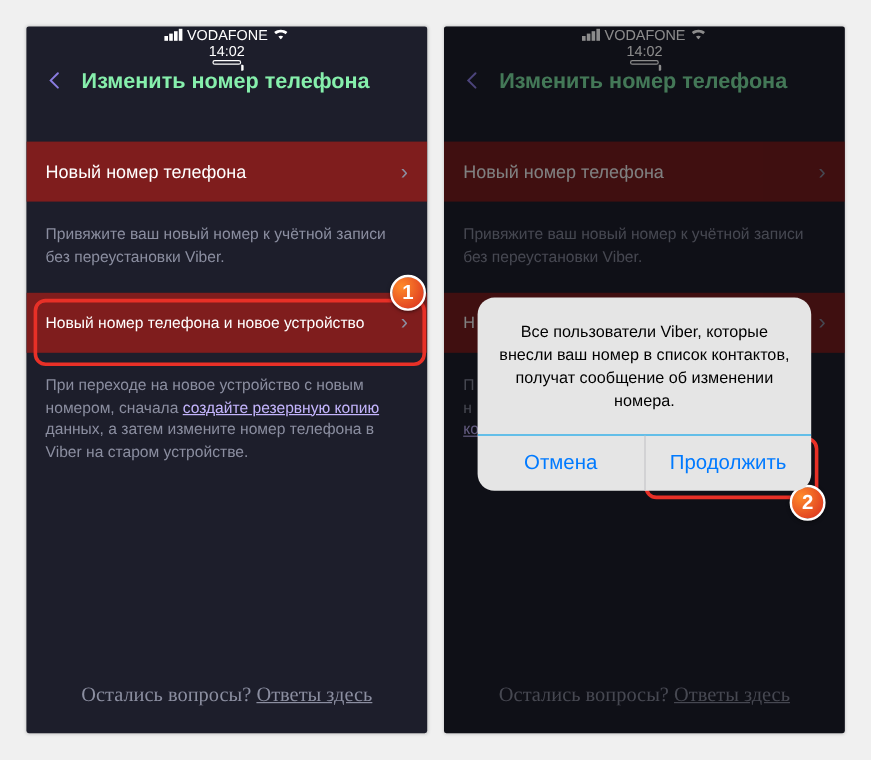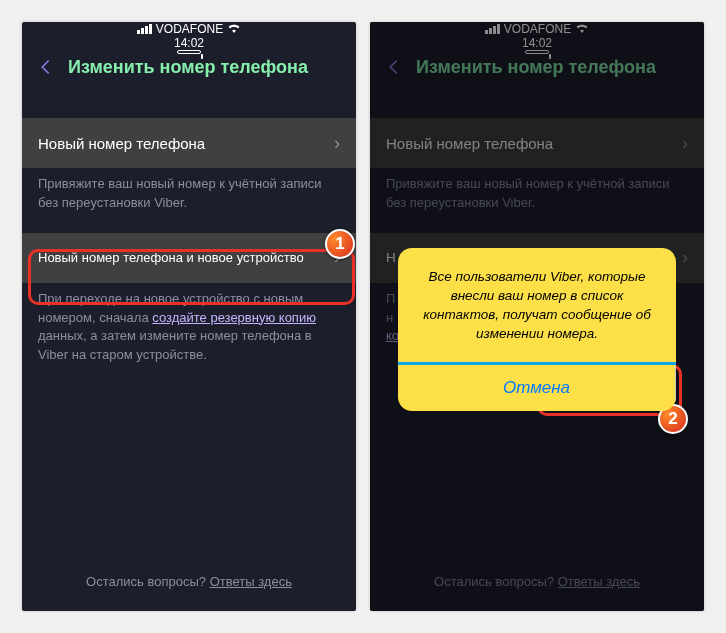--- a/index.html
+++ b/index.html
@@ -64,39 +64,39 @@
       cursor: pointer;
     }
     .back-arrow svg { width: 18px; height: 18px; }
     .header-title {
       position: absolute; left: 46px; right: 10px;
       color: #86efac; font-size: 18px; font-weight: 600;
       white-space: nowrap;
     }
     
     .list-item {
-      background: #404040;
+      background: #7f1d1d;
       height: 50px;
       display: flex; align-items: center; justify-content: space-between;
       padding: 0 16px;
       color: #fff; font-size: 15px;
       margin-top: 28px;
       cursor: pointer;
     }
     .list-item.second { margin-top: 20px; }
     .chevron { color: #8b8ea0; font-size: 18px; }
     .description {
       color: #8b8ea0; font-size: 13px;
-      padding: 7px 16px 0 16px;
+      padding: 18px 16px 0 16px;
       line-height: 1.45;
     }
     .link { color: #c4b5fd; text-decoration: underline; }
     .footer {
       position: absolute; bottom: 22px; left: 0; right: 0;
-      text-align: center; color: #8b8ea0; font-size: 13px;
+      text-align: center; color: #8b8ea0; font-size: 17px; font-family: Liberation Serif, serif;
     }
     .footer .link { color: #8b8ea0; }
     
     .highlight-box {
       position: absolute;
       border: 3px solid #e83027;
       border-radius: 10px;
       pointer-events: none;
     }
     .badge {
@@ -113,34 +113,33 @@
     .dimmer {
       position: absolute; inset: 0; background: rgba(0,0,0,0.45);
     }
     .dimmed .header-title, .dimmed .list-item, .dimmed .description, .dimmed .footer {
       opacity: 0.9;
     }
     
     .alert {
       position: absolute;
       left: 28px; right: 28px; top: 226px;
-      background: #fde047;
+      background: #e5e5e5;
       border-radius: 14px;
       overflow: hidden;
       z-index: 10;
-      font-style: italic;
     }
     .alert-message {
       padding: 20px 18px 18px 18px;
       text-align: center;
       color: #000; font-size: 13.5px; line-height: 1.4;
     }
     .alert-buttons {
       display: flex;
-      border-top: 3px solid #0ea5e9;
+      border-top: 1px solid #0ea5e9;
     }
     .alert-btn {
       flex: 1; height: 46px;
       display: flex; align-items: center; justify-content: center;
       color: #007aff; font-size: 17px;
       cursor: pointer;
     }
     .alert-btn:first-child { border-right: 1px solid #c6c6c8; font-weight: 400; }
     .alert-btn:last-child { font-weight: 500; }
   </style>
@@ -248,18 +247,19 @@
   <div class="footer">
     <span>Остались вопросы? </span><span class="link">Ответы здесь</span>
   </div>
 
   <div class="dimmer"></div>
 
   <div class="alert">
     <div class="alert-message">Все пользователи Viber, которые внесли ваш номер в список контактов, получат сообщение об изменении номера.</div>
     <div class="alert-buttons">
       <div class="alert-btn">Отмена</div>
+      <div class="alert-btn">Продолжить</div>
     </div>
   </div>
 
   <div class="highlight-box" style="left:167px; top:342px; width:145px; height:52px;"></div>
   <div class="badge" style="left:288px; top:382px;">2</div>
 </div>
 
 </body></html>

